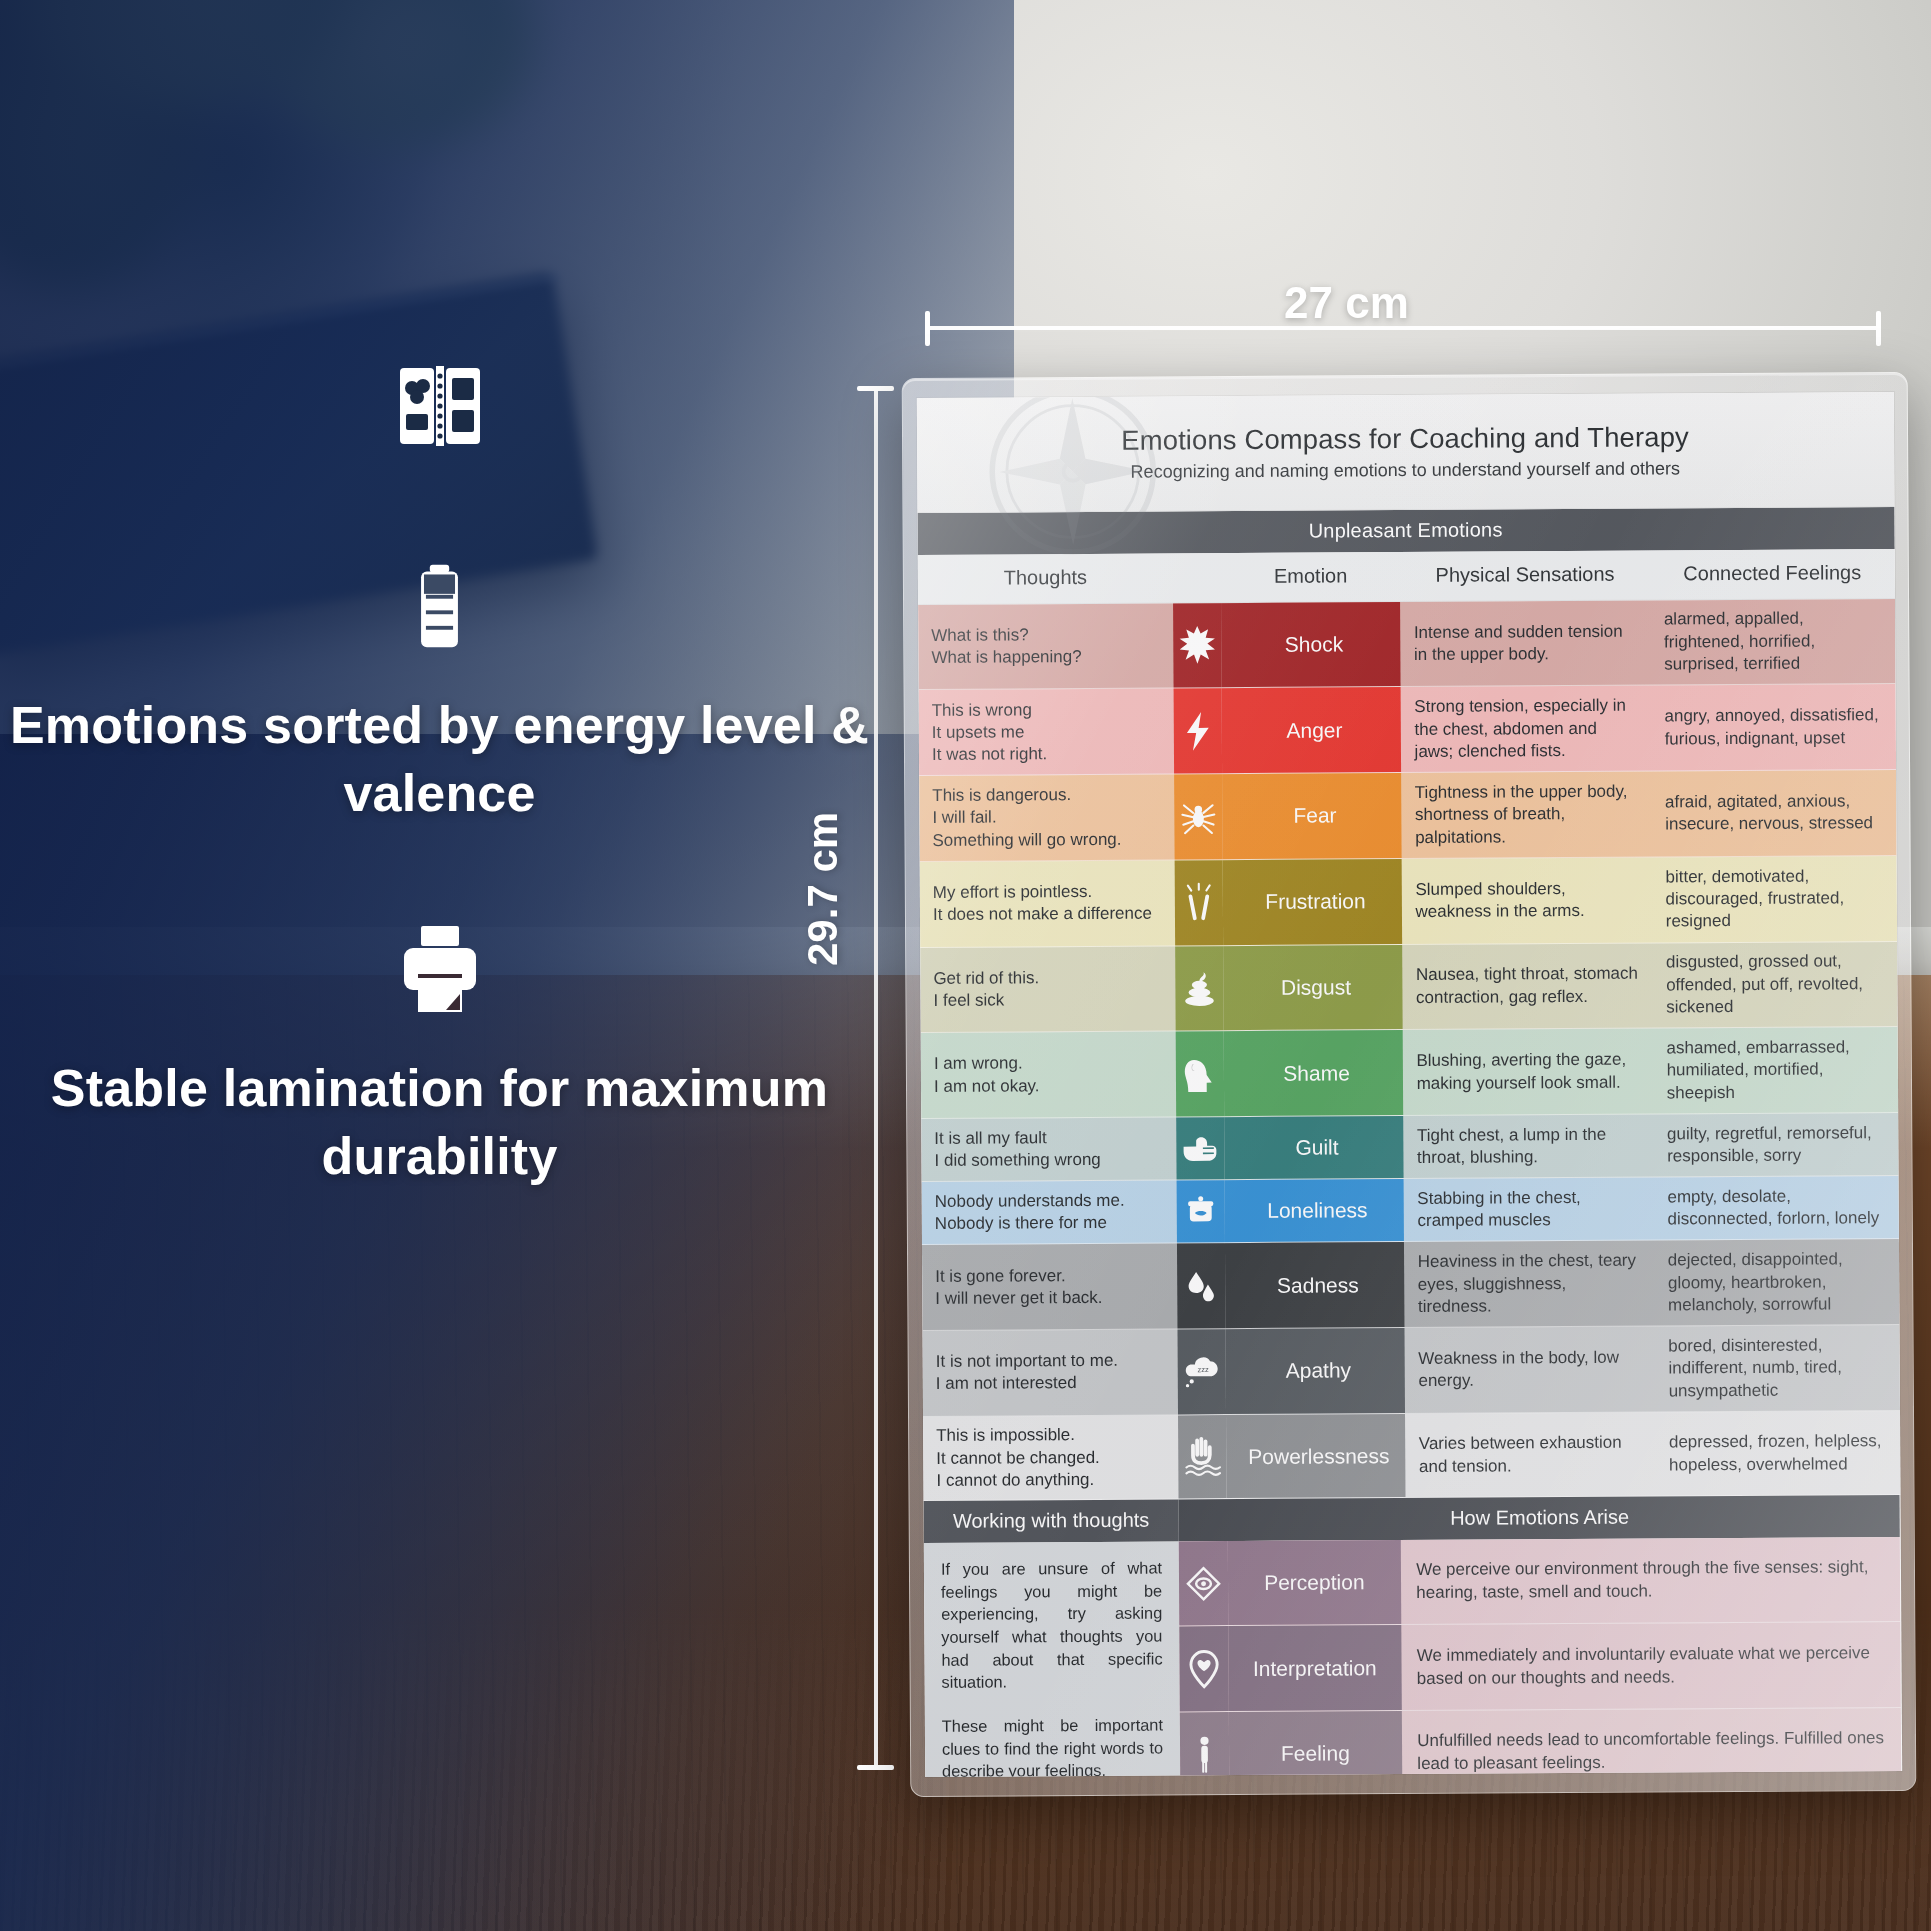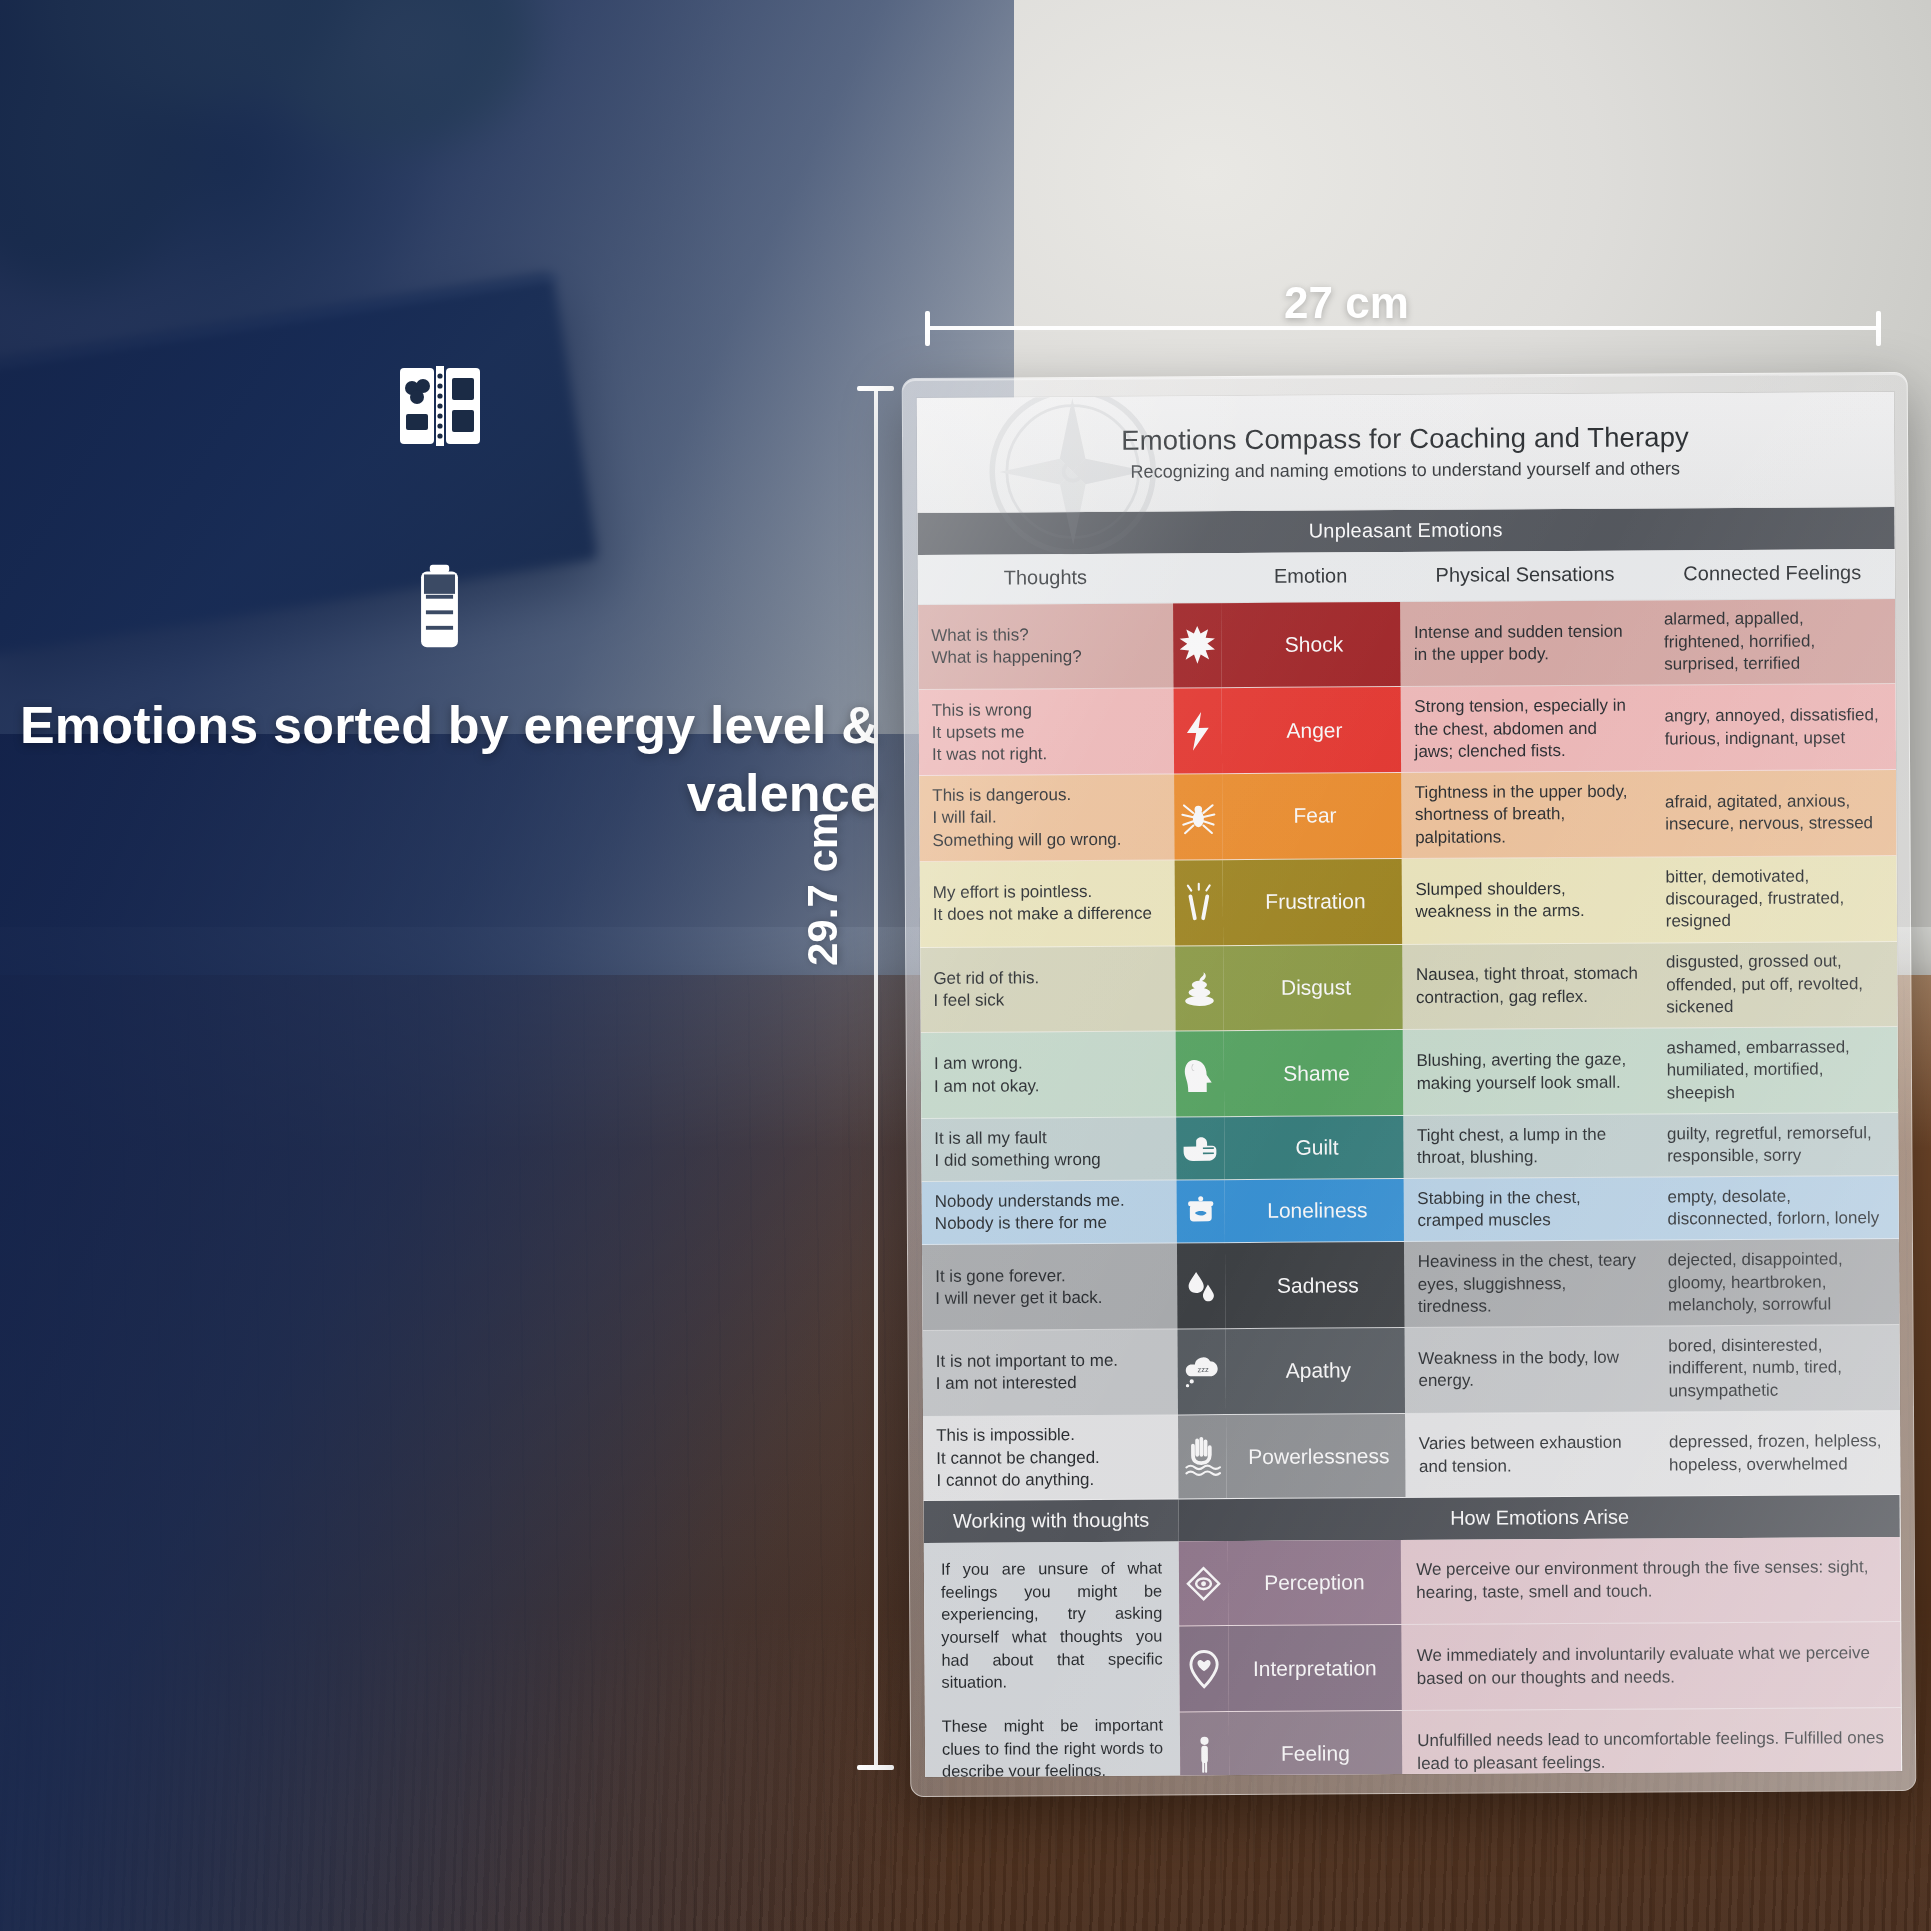--- a/index.html
+++ b/index.html
@@ -99,21 +99,21 @@
 
   
   .features{position:absolute;left:0;top:348px;width:879px;}
   .feature{ text-align:center; margin-bottom:83px;}
   .feature .ficon{display:flex;justify-content:center;align-items:center;height:116px;}
   .feature .ftext{
     color:#ffffff;font-weight:bold;font-size:52px;line-height:1.30;
     text-shadow:0 1.9px 9.7px rgba(0,0,0,.35);
     margin-top:23px;letter-spacing:0.2px;
   }
-  .feature.f2 .ftext{margin-top:29px;text-align:right;}
+  .feature.f2 .ftext{margin-top:29px;}
   .feature.f3 .ftext{margin-top:29px;}
 
   
   .dim-top{position:absolute;left:927px;top:326px;width:954px;height:3.9px;background:#ffffff;border-radius:1.9px;opacity:.97;}
   .dim-top-cap-l{position:absolute;left:925px;top:311px;width:4.8px;height:35px;background:#fff;border-radius:1.9px;}
   .dim-top-cap-r{position:absolute;left:1876px;top:311px;width:4.8px;height:35px;background:#fff;border-radius:1.9px;}
   .dim-top-label{
     position:absolute;left:1284px;top:278px;color:#fff;font-size:44px;font-weight:bold;
     text-shadow:0 1.9px 7.7px rgba(0,0,0,.25);
   }
@@ -264,20 +264,33 @@
             <line x1="36" y1="41" x2="64" y2="41"></line>
             <line x1="36" y1="57" x2="64" y2="57"></line>
             <line x1="36" y1="73" x2="64" y2="73"></line>
           </g>
           <rect x="34" y="18" width="32" height="20" fill="#3b4a64"></rect>
         </svg>
       </div>
       <div class="ftext">Emotions sorted by energy level &amp; valence</div>
     </div>
 
+    <div class="feature f3">
+      <div class="ficon">
+        <svg viewBox="0 0 100 100" width="100" height="100">
+          <rect x="31" y="8" width="38" height="20" rx="2" fill="#fff"></rect>
+          <rect x="14" y="30" width="72" height="42" rx="9" fill="#fff"></rect>
+          <rect x="28" y="58" width="44" height="36" fill="#fff"></rect>
+          <rect x="28" y="56" width="44" height="4" fill="#3a2a33"></rect>
+          <path d="M56 76 H70 V92 H56 Z" fill="#3a2a33"></path>
+          <path d="M56 76 L70 76 L56 92 Z" fill="#fff"></path>
+        </svg>
+      </div>
+      <div class="ftext">Stable lamination for maximum durability</div>
+    </div>
   </div>
 
   <div class="dim-top"></div>
   <div class="dim-top-cap-l"></div>
   <div class="dim-top-cap-r"></div>
   <div class="dim-top-label">27 cm</div>
 
   <div class="dim-left"></div>
   <div class="dim-left-cap-t"></div>
   <div class="dim-left-cap-b"></div>

